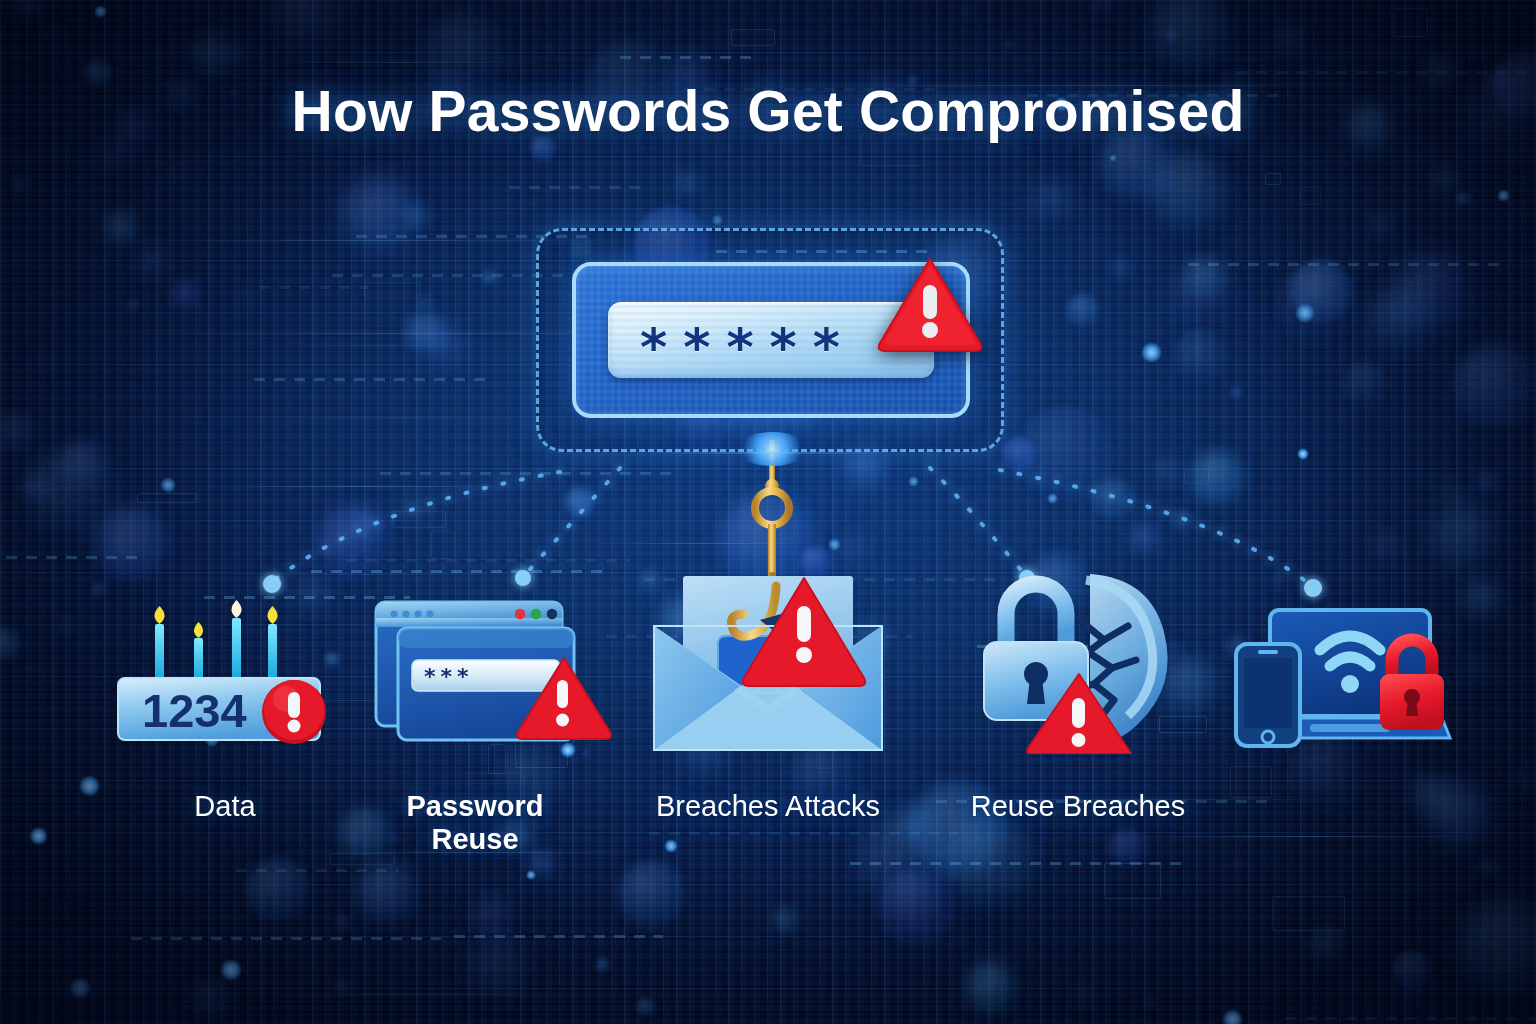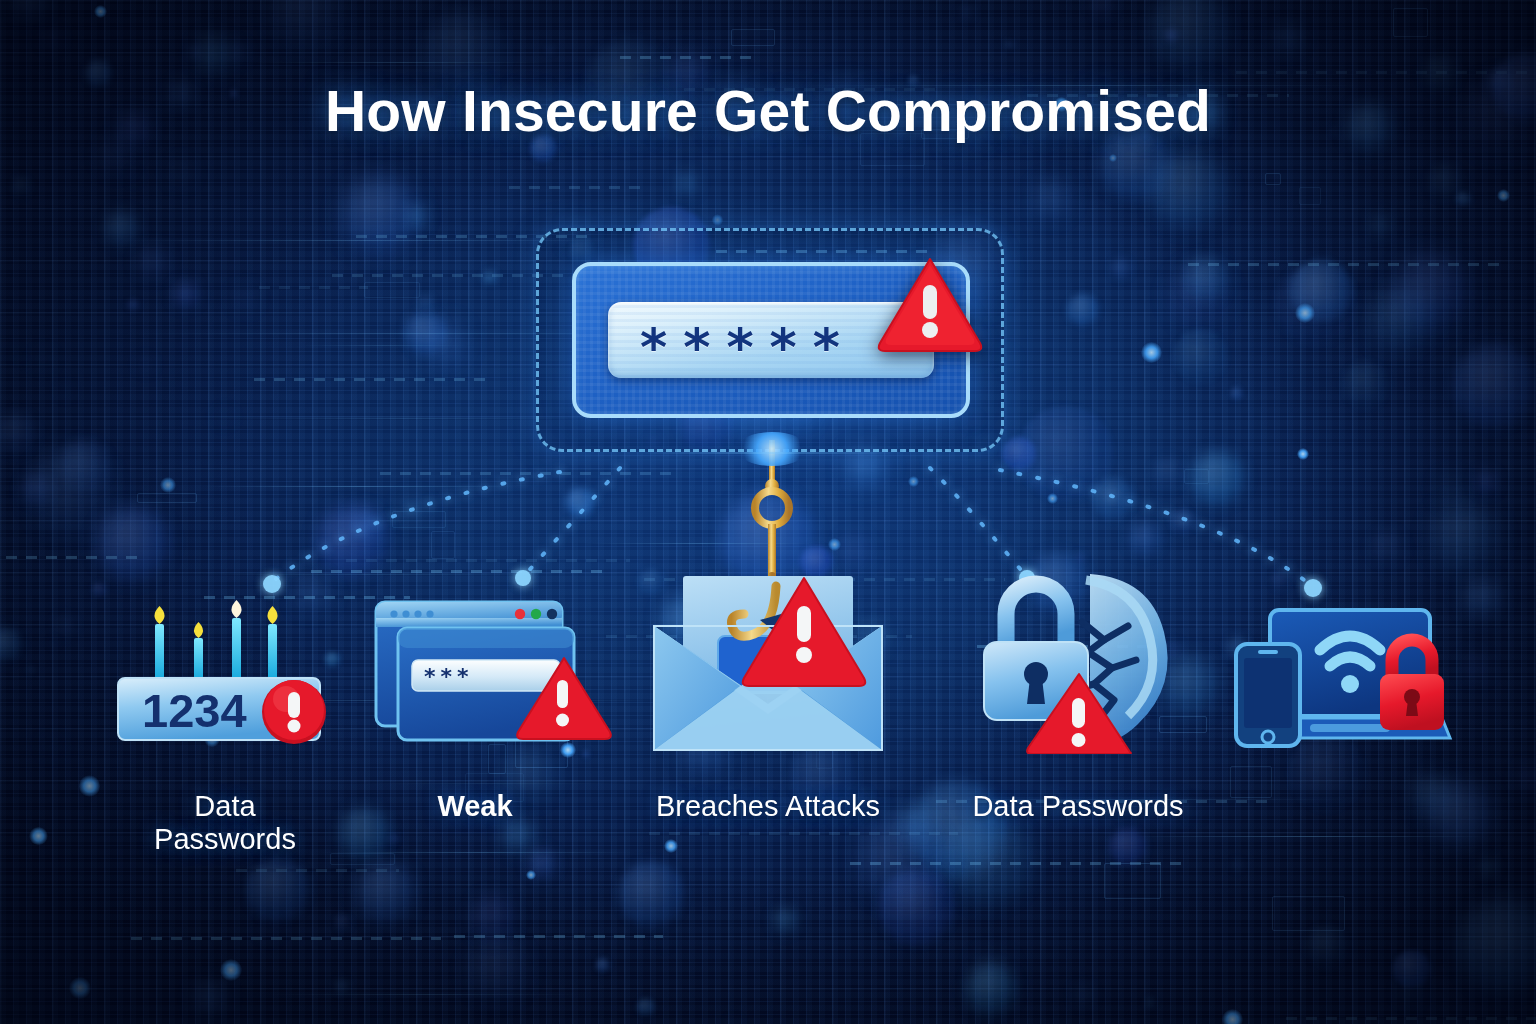--- a/index.html
+++ b/index.html
@@ -475,21 +475,21 @@
       <path d="M1000,470 C1100,490 1230,522 1312,586"></path>
     </g>
     <g fill="#8ed6ff" opacity=".95">
       <circle cx="272" cy="584" r="9" filter="url(#softglow)"></circle>
       <circle cx="523" cy="578" r="8" filter="url(#softglow)"></circle>
       <circle cx="1027" cy="578" r="8" filter="url(#softglow)"></circle>
       <circle cx="1313" cy="588" r="9" filter="url(#softglow)"></circle>
     </g>
   </svg>
 
-  <div class="title">How Insecure Get Compromised</div>
+  <div class="title">How Passwords Get Compromised</div>
 
   <div class="center-wrap">
     <div class="dashed-frame"></div>
     <div class="panel">
       <div class="pw-field">
         <span class="pw-dots">*****</span>
       </div>
     </div>
 
     <svg class="warn-tri" style="left:338px; top:25px;" width="112" height="102" viewBox="0 0 112 102">
@@ -550,21 +550,20 @@
 
       <circle cx="184" cy="116" r="32" fill="#c81020"></circle>
       <circle cx="184" cy="114" r="30" fill="#e6192b"></circle>
       <circle cx="176" cy="103" r="13" fill="#f2434e" opacity=".55"></circle>
       <rect x="178" y="96" width="12" height="26" rx="6" fill="#f4f6f7"></rect>
       <circle cx="184" cy="130" r="6.5" fill="#f4f6f7"></circle>
     </svg>
   </div>
   <div class="label light1" style="left:95px; top:790px; width:260px;">
     <span class="l1">Data</span>
-    <span class="l2">Passwords</span>
   </div>
 
   <div class="icon-slot" style="left:368px; top:596px; width:248px; height:148px;">
     <svg width="248" height="148" viewBox="0 0 248 148">
       <defs>
         <linearGradient id="winBack" x1="0" y1="0" x2="0.4" y2="1">
           <stop offset="0%" stop-color="#9fd4f4"></stop>
           <stop offset="100%" stop-color="#3f8ed3"></stop>
         </linearGradient>
         <linearGradient id="winBody" x1="0" y1="0" x2="0.3" y2="1">
@@ -596,21 +595,22 @@
 
       <rect x="44" y="64" width="148" height="31" rx="6" fill="url(#fieldg)" stroke="#cfe7f6" stroke-width="1.5"></rect>
       <text x="56" y="88" font-family="DejaVu Sans, sans-serif" font-size="22" font-weight="700" letter-spacing="5" fill="#14306e">***</text>
 
       <path d="M196 62 L242 136 Q245 143 237 143 L155 143 Q147 143 150 136 Z" fill="#e6192b" stroke="#c8101f" stroke-width="2" stroke-linejoin="round"></path>
       <rect x="189" y="84" width="11" height="28" rx="5.5" fill="#f4f6f7"></rect>
       <circle cx="194.5" cy="124" r="6.5" fill="#f4f6f7"></circle>
     </svg>
   </div>
   <div class="label bold2" style="left:350px; top:790px; width:250px;">
-    <span class="l2">Weak</span>
+    <span class="l1">Password</span>
+    <span class="l2">Reuse</span>
   </div>
 
   <div class="icon-slot" style="left:648px; top:568px; width:240px; height:190px;">
     <svg width="240" height="190" viewBox="0 0 240 190">
       <defs>
         <linearGradient id="envBack" x1="0" y1="0" x2="0.3" y2="1">
           <stop offset="0%" stop-color="#bcdff6"></stop>
           <stop offset="100%" stop-color="#7cb8e6"></stop>
         </linearGradient>
         <linearGradient id="envBody" x1="0" y1="0" x2="0.2" y2="1">
@@ -681,21 +681,21 @@
       <rect x="22" y="76" width="104" height="78" rx="13" fill="url(#lockg)" stroke="#bfe2f7" stroke-width="2"></rect>
       <circle cx="74" cy="108" r="12" fill="#0e2e63"></circle>
       <path d="M68 112 L80 112 L83 138 L65 138 Z" fill="#0e2e63"></path>
 
       <path d="M117 108 L168 186 Q171 188 164 188 L70 188 Q63 188 66 182 Z" fill="#e6192b" stroke="#c8101f" stroke-width="2" stroke-linejoin="round"></path>
       <rect x="110" y="132" width="13" height="30" rx="6.5" fill="#f4f6f7"></rect>
       <circle cx="116.5" cy="174" r="7" fill="#f4f6f7"></circle>
     </svg>
   </div>
   <div class="label light1" style="left:948px; top:790px; width:260px;">
-    <span class="l1">Data Passwords</span>
+    <span class="l1">Reuse Breaches</span>
     <span class="l2"></span>
   </div>
 
   <div class="icon-slot" style="left:1228px; top:598px; width:226px; height:152px;">
     <svg width="226" height="152" viewBox="0 0 226 152">
       <defs>
         <linearGradient id="screeng" x1="0" y1="0" x2="0.4" y2="1">
           <stop offset="0%" stop-color="#1b5bb8"></stop>
           <stop offset="100%" stop-color="#0d3680"></stop>
         </linearGradient>

